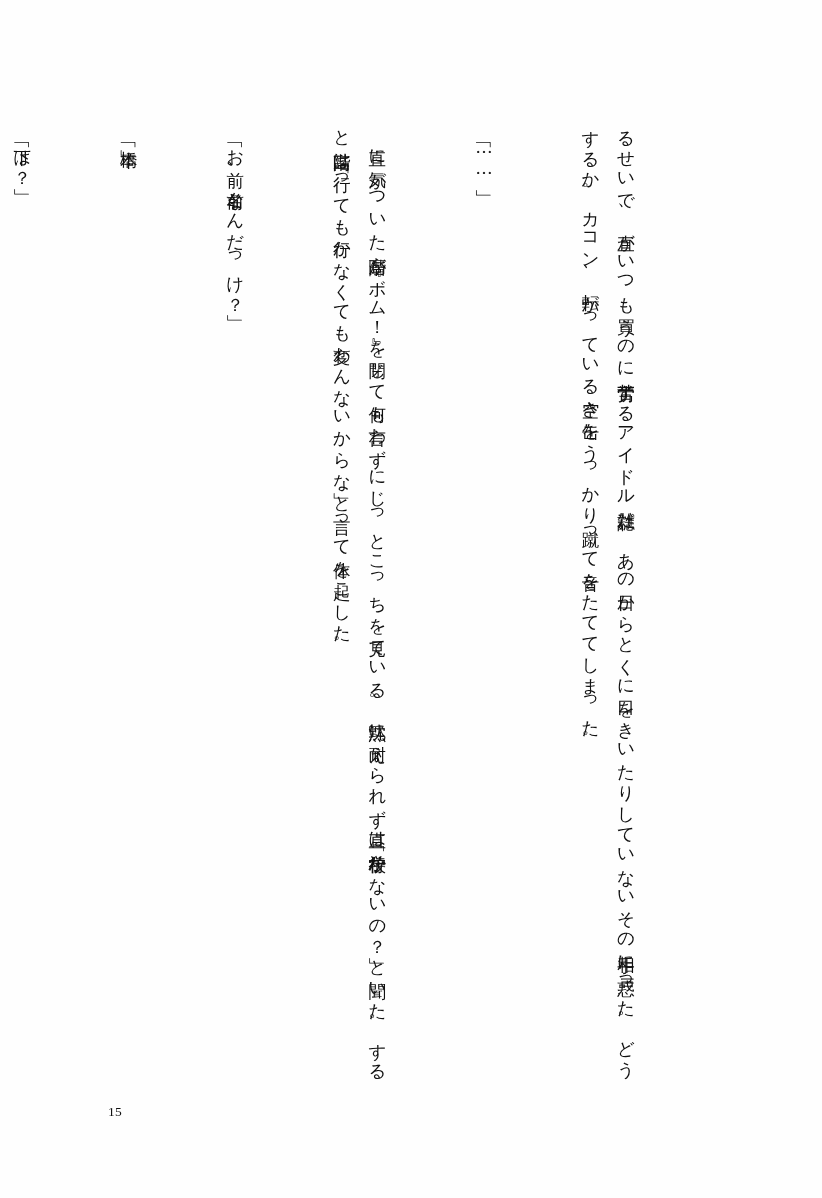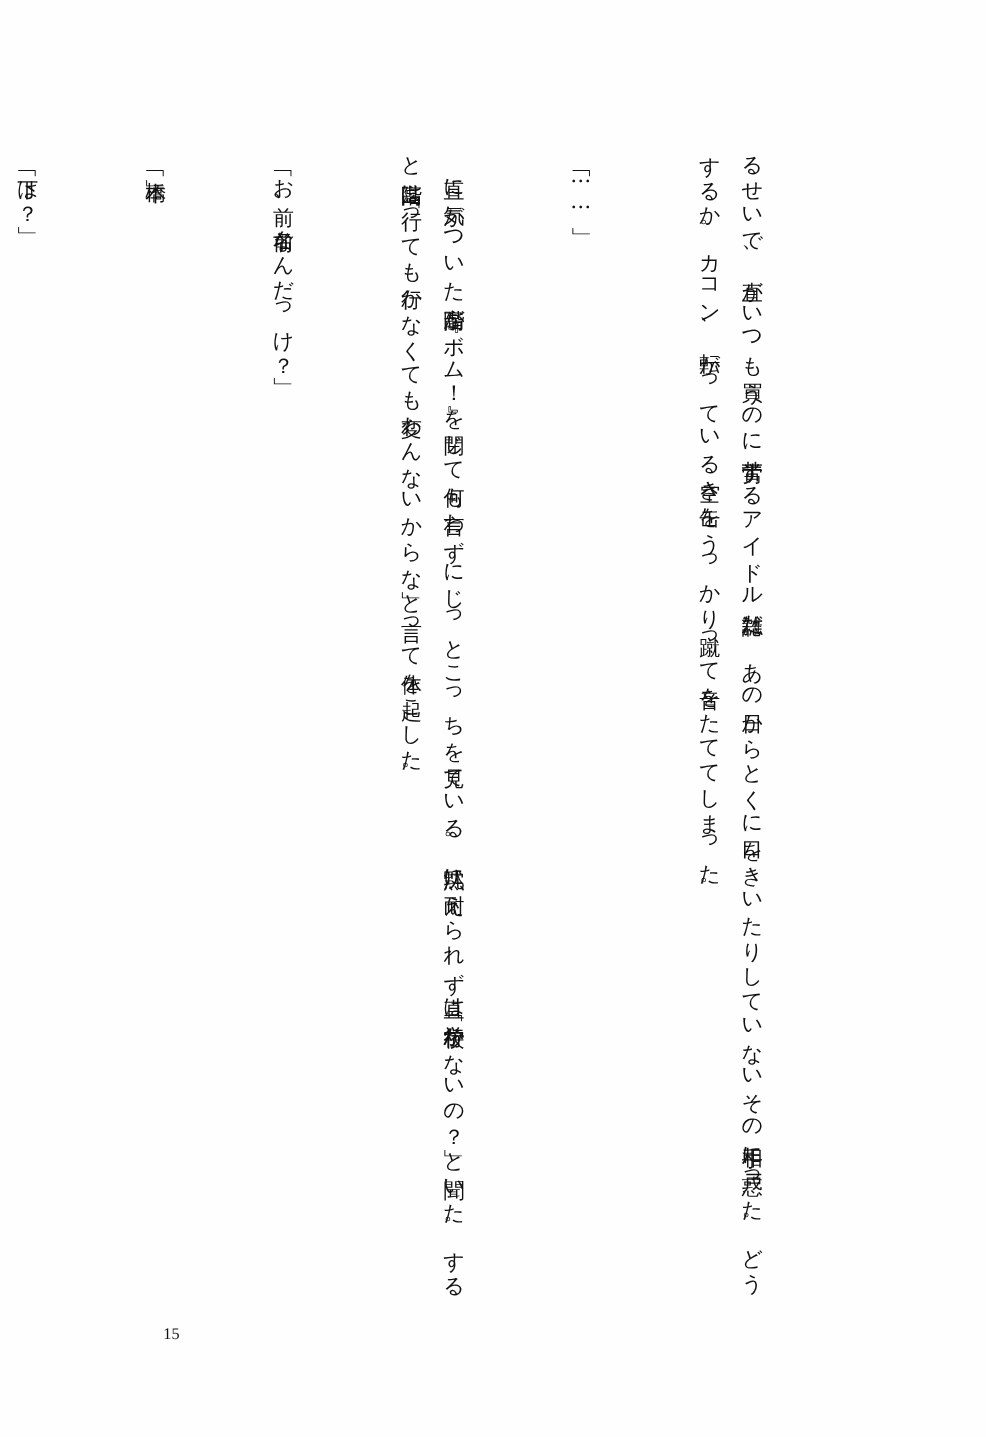--- a/index.html
+++ b/index.html
@@ -36,21 +36,21 @@
   .para {
     margin: 0;
     padding: 0;
     text-indent: 0;
   }
   .para.indent {
     text-indent: 1em;
   }
   .page-number {
     position: absolute;
-    left: 136px;
+    left: 108px;
     bottom: 78px;
     font-size: 13.5px;
     font-family: "Liberation Serif", "DejaVu Serif", serif;
     color: #111111;
     letter-spacing: 0.02em;
   }
 </style>
 </head>
 <body>
 

